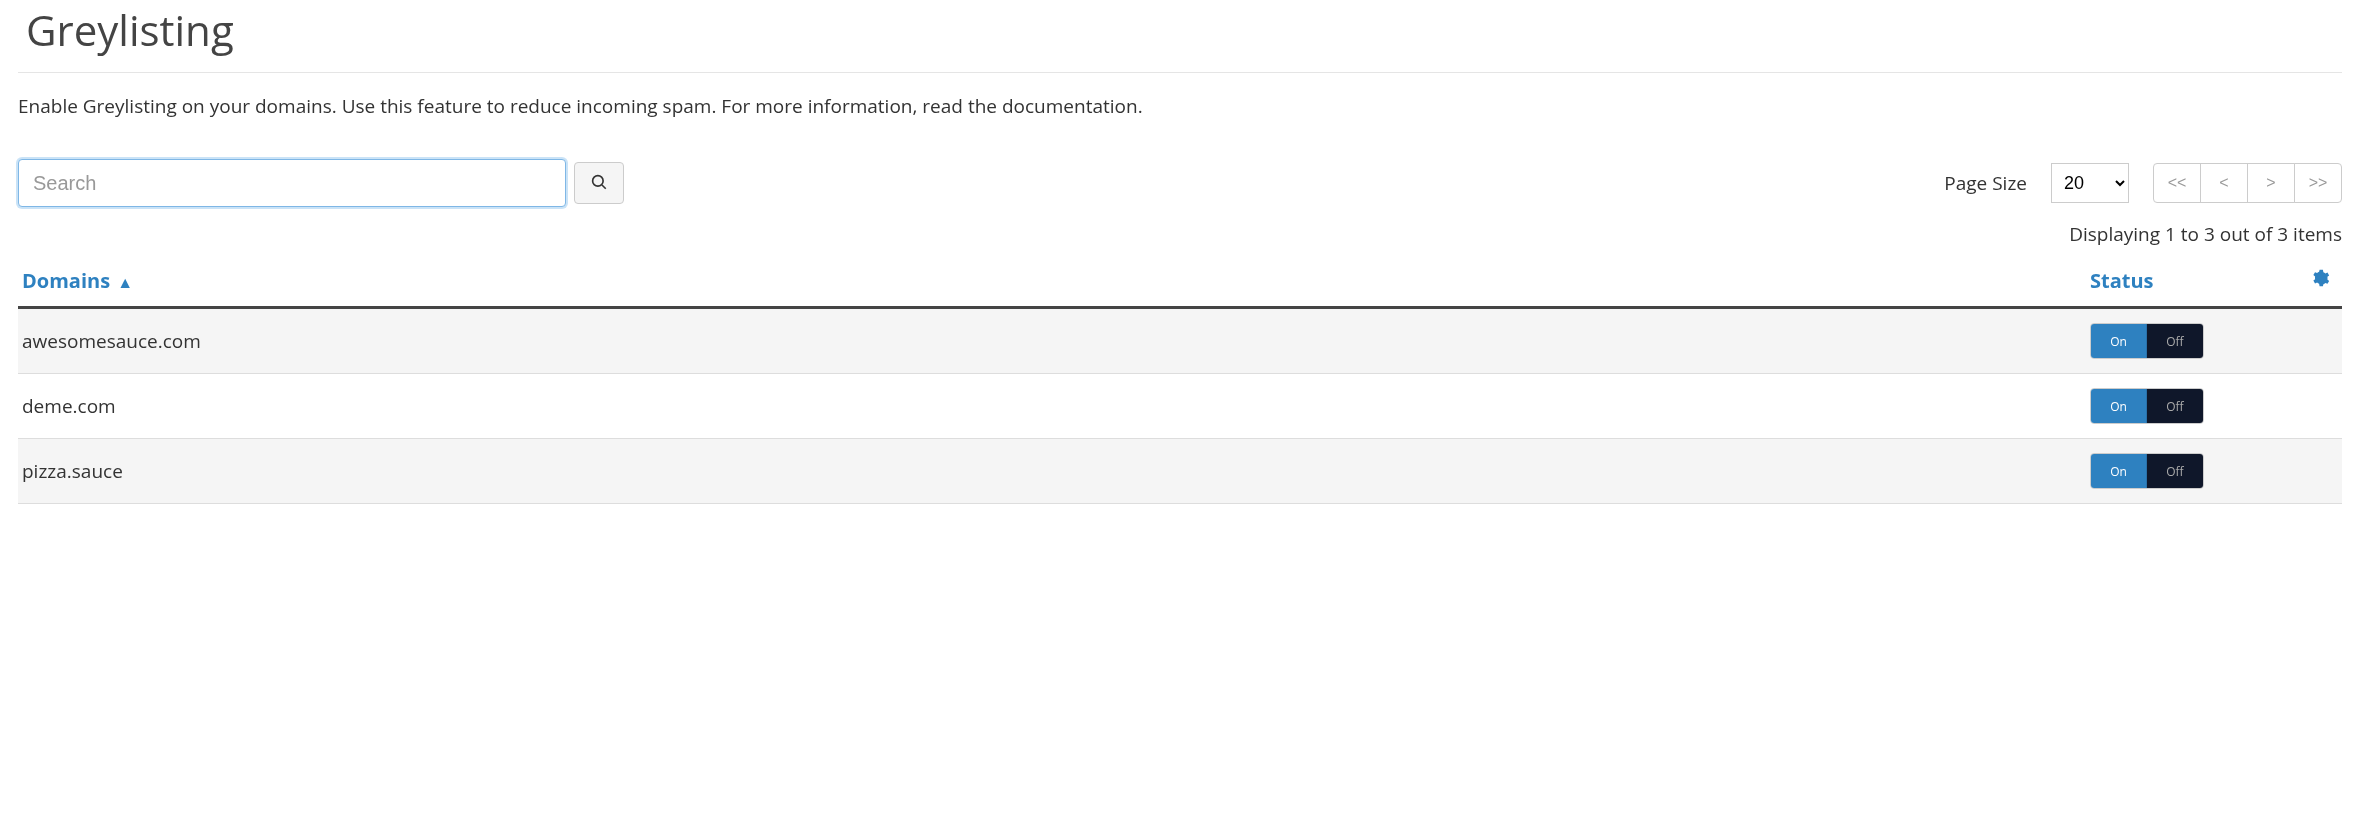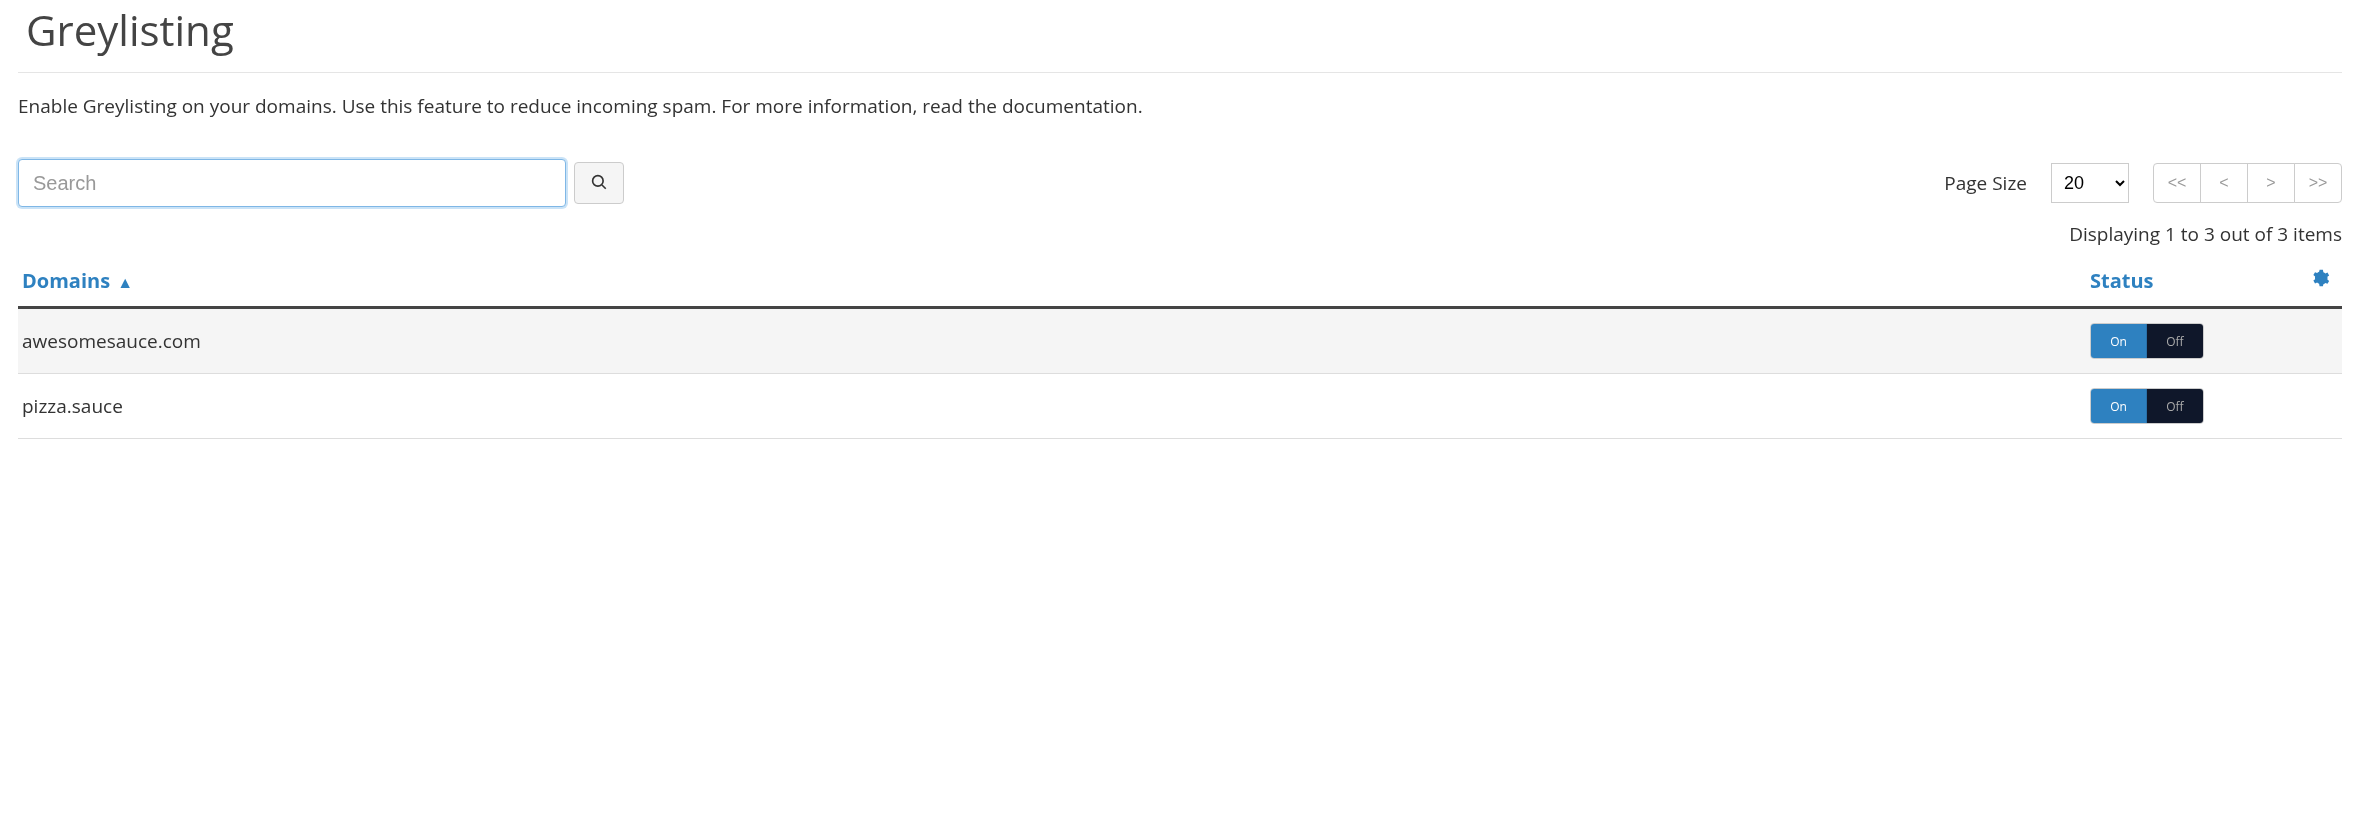--- a/index.html
+++ b/index.html
@@ -163,20 +163,27 @@
   </thead>
   <tbody id="table-body">
       <tr>
         <td>awesomesauce.com</td>
         <td colspan="2"><div class="toggle">
             <span class="on">On</span>
             <span class="off">Off</span>
           </div></td>
       </tr>
       <tr>
+        <td>deme.com</td>
+        <td colspan="2"><div class="toggle">
+            <span class="on">On</span>
+            <span class="off">Off</span>
+          </div></td>
+      </tr>
+      <tr>
         <td>pizza.sauce</td>
         <td colspan="2"><div class="toggle">
             <span class="on">On</span>
             <span class="off">Off</span>
           </div></td>
       </tr>
     </tbody>
 </table>
 
 </body></html>

